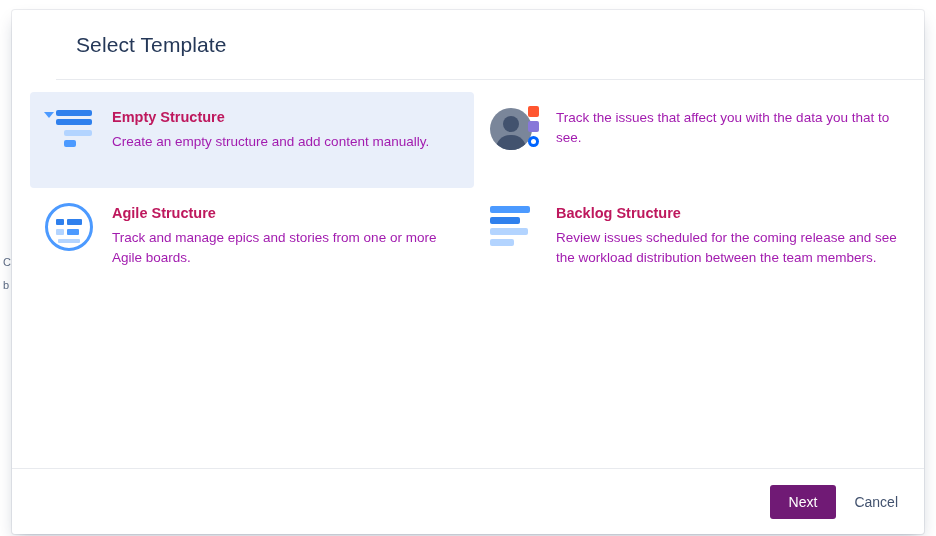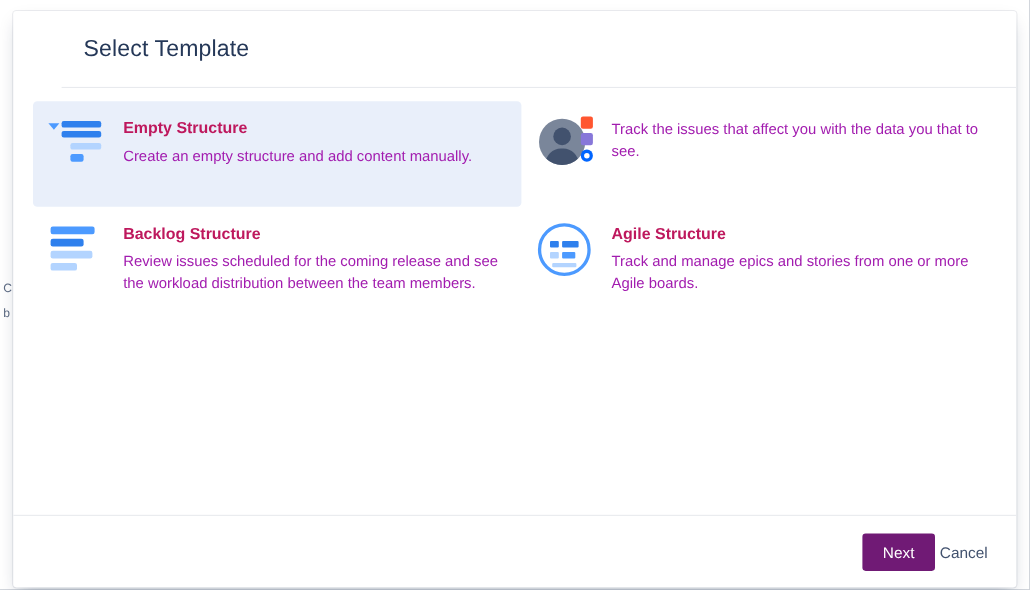--- a/index.html
+++ b/index.html
@@ -135,20 +135,21 @@
     padding: 9px 19px;
     cursor: pointer;
     margin-left: 28px;
   }
   .btn-cancel {
     background: transparent;
     border: none;
     color: #42526e;
     font-size: 14px;
     font-family: "Liberation Sans", sans-serif;
+    margin-left: 14px;
     cursor: pointer;
     padding: 9px 4px;
     text-align: center;
   }
 
   
 
   
   .ico-empty .caret {
     position: absolute;
@@ -270,47 +271,47 @@
           <span class="badge bg1"></span>
           <span class="badge bg2"></span>
           <span class="badge bg3"></span>
         </div>
         <div class="card-text">
           <div class="card-desc">Track the issues that affect you with the data you that to see.</div>
         </div>
       </div>
 
       <div class="template-card">
-        <div class="card-icon ico-backlog">
-          <span class="bar b1"></span>
-          <span class="bar b2"></span>
-          <span class="bar b3"></span>
-          <span class="bar b4"></span>
-        </div>
-        <div class="card-text">
-          <div class="card-title">Backlog Structure</div>
-          <div class="card-desc">Review issues scheduled for the coming release and see the workload distribution between the team members.</div>
-        </div>
-      </div>
-
-      <div class="template-card">
         <div class="card-icon ico-agile">
           <span class="ring"></span>
           <span class="bar a1"></span>
           <span class="bar a2"></span>
           <span class="bar a3"></span>
           <span class="bar a4"></span>
           <span class="bar a5"></span>
         </div>
         <div class="card-text">
           <div class="card-title">Agile Structure</div>
           <div class="card-desc">Track and manage epics and stories from one or more Agile boards.</div>
         </div>
       </div>
 
+      <div class="template-card">
+        <div class="card-icon ico-backlog">
+          <span class="bar b1"></span>
+          <span class="bar b2"></span>
+          <span class="bar b3"></span>
+          <span class="bar b4"></span>
+        </div>
+        <div class="card-text">
+          <div class="card-title">Backlog Structure</div>
+          <div class="card-desc">Review issues scheduled for the coming release and see the workload distribution between the team members.</div>
+        </div>
+      </div>
+
     </div>
   </div>
 
   <div class="dialog-footer">
     <button class="btn-next">Next</button>
     <button class="btn-cancel">Cancel</button>
   </div>
 
 </div>
 

